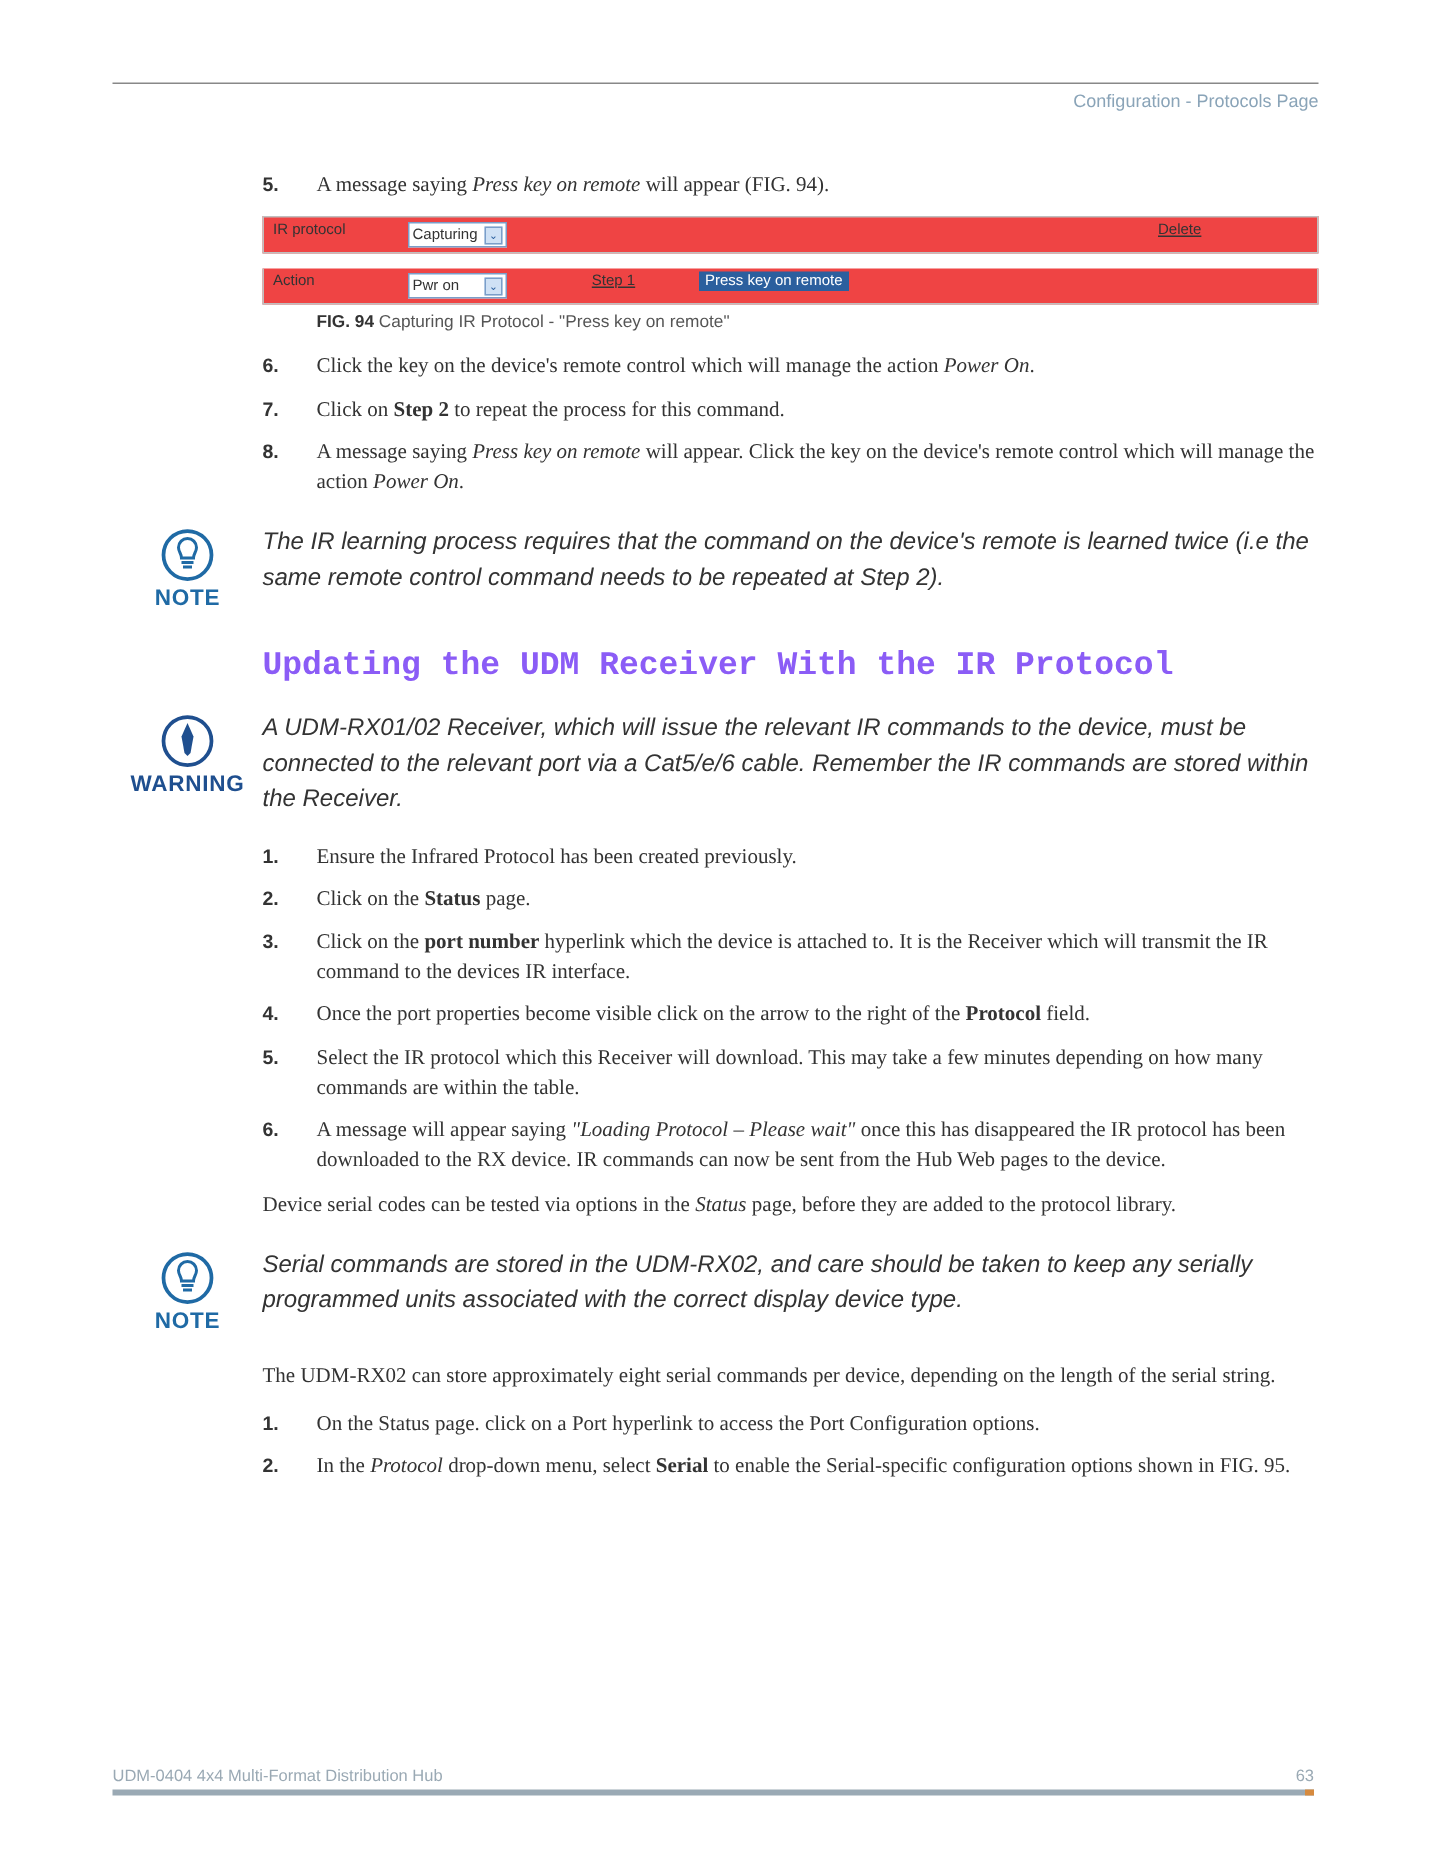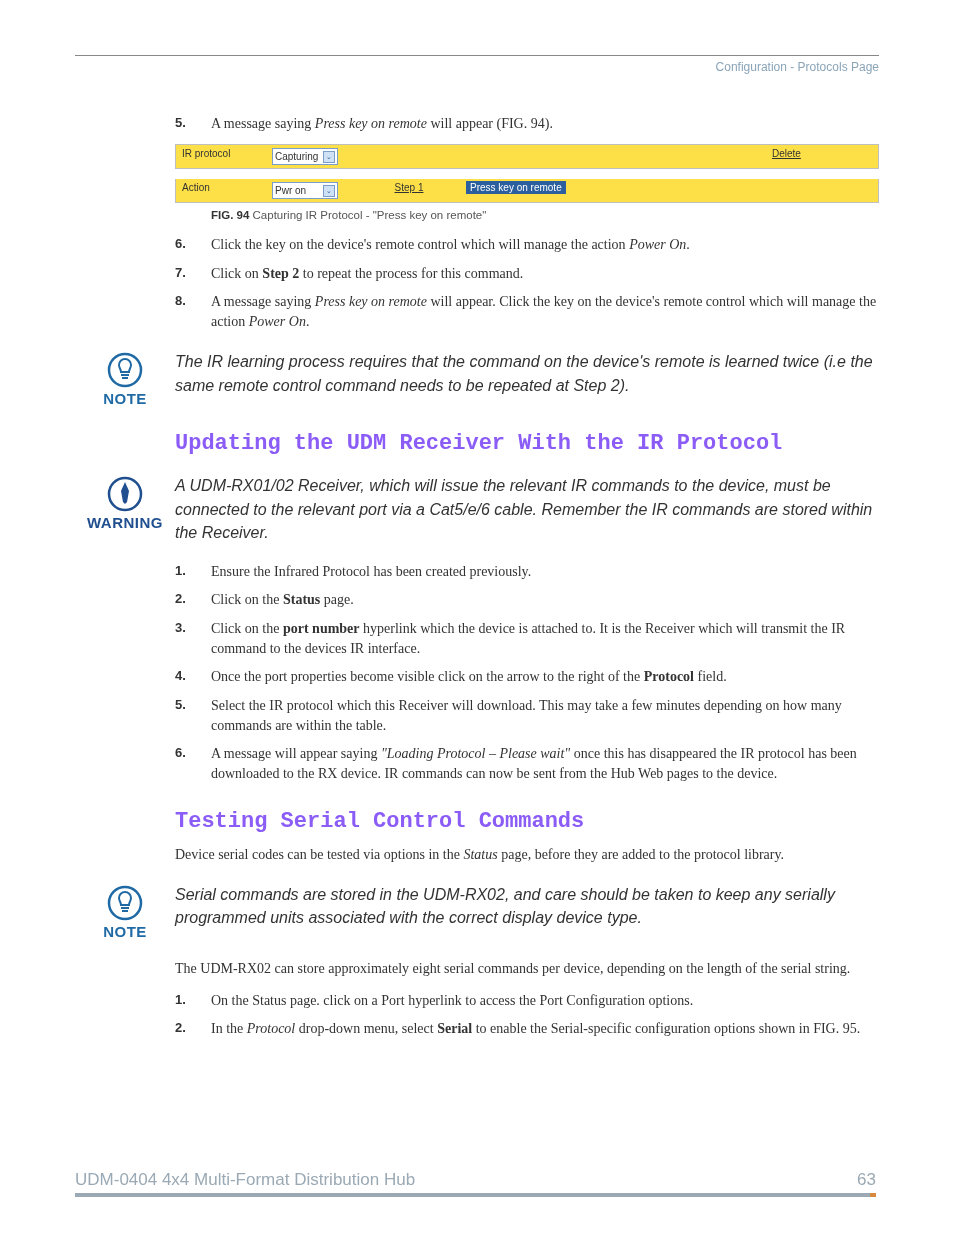--- a/index.html
+++ b/index.html
@@ -47,21 +47,21 @@
     flex: 1;
     margin-left: 10px;
   }
   .fig-row {
     margin: 10px 0 4px 0;
     display: flex;
     align-items: stretch;
     border: 1px solid #bfbfbf;
     font-family: Verdana, Arial, sans-serif;
     font-size: 10px;
-    background: #fde047;
+    background: #ef4444;
   }
   .fig-row .cell {
     padding: 3px 6px;
     white-space: nowrap;
   }
   .fig-row .label { width: 78px; color:#333; }
   .fig-row .select {
     background: #fff;
     border: 1px solid #7a9ec9;
     width: 60px;
@@ -141,21 +141,21 @@
     font-size: 14px;
     line-height: 1.5;
     margin: 6px 0 12px 0;
   }
   .footer {
     position: absolute;
     left: 75px;
     right: 78px;
     bottom: 38px;
     font-family: Arial, Helvetica, sans-serif;
-    font-size: 17px;
+    font-size: 11px;
     color: #9aa9b4;
     display: flex;
     justify-content: space-between;
     align-items: center;
     border-bottom: 4px solid #9aa9b4;
     padding-bottom: 3px;
   }
   .footer .accent {
     position:absolute; right:0; bottom:-4px; height:4px; width:6px; background:#d68a3e;
   }
@@ -273,21 +273,20 @@
     </div>
     <div class="list-item">
       <div class="list-num">5.</div>
       <div class="list-txt">Select the IR protocol which this Receiver will download. This may take a few minutes depending on how many commands are within the table.</div>
     </div>
     <div class="list-item">
       <div class="list-num">6.</div>
       <div class="list-txt"><span>A message will appear saying </span><em>"Loading Protocol – Please wait"</em><span> once this has disappeared the IR protocol has been downloaded to the RX device. IR commands can now be sent from the Hub Web pages to the device.</span></div>
     </div>
 
-    <h2 class="section">Testing Serial Control Commands</h2>
     <p class="body"><span>Device serial codes can be tested via options in the </span><em>Status</em><span> page, before they are added to the protocol library.</span></p>
   </div>
 
   <div class="callout">
     <div class="icon-slot">
       <svg width="36" height="36" viewBox="0 0 36 36">
         <circle cx="18" cy="18" r="16" fill="none" stroke="#1f6aa5" stroke-width="2.5"></circle>
         <path d="M12 13 a6 6 0 0 1 12 0 c0 3 -2 4 -2 7 h-8 c0 -3 -2 -4 -2 -7 z" fill="none" stroke="#1f6aa5" stroke-width="2"></path>
         <line x1="14" y1="23" x2="22" y2="23" stroke="#1f6aa5" stroke-width="2"></line>
         <line x1="15" y1="26" x2="21" y2="26" stroke="#1f6aa5" stroke-width="2"></line>

